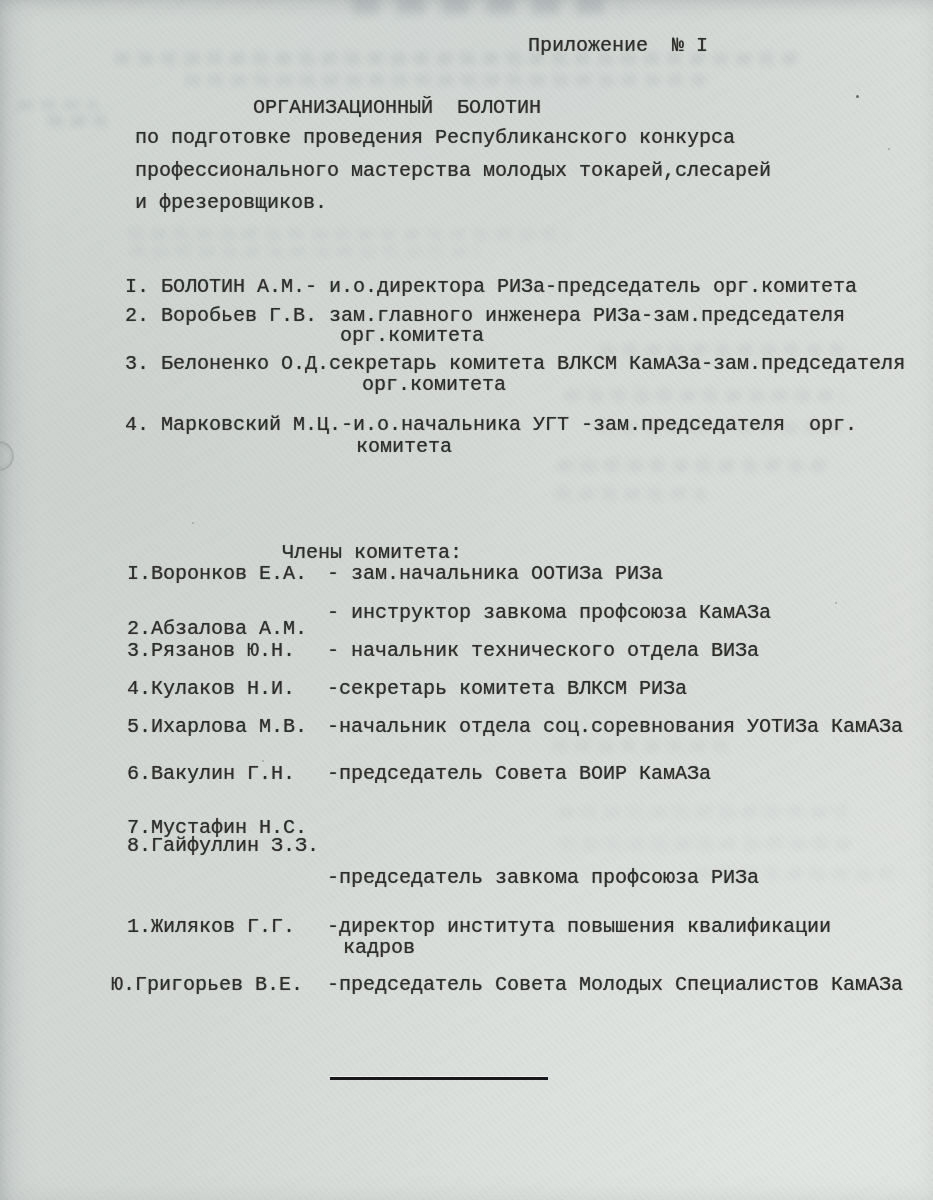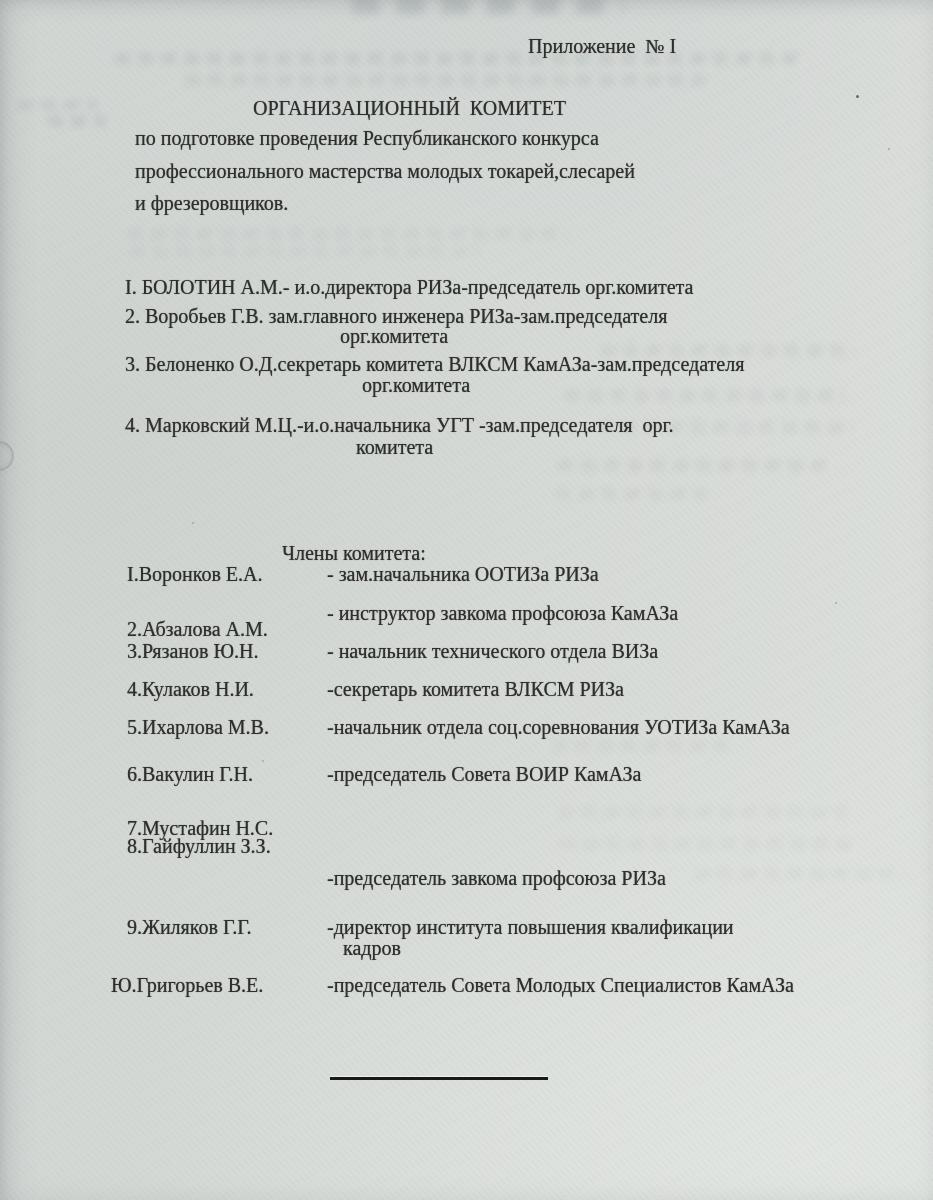--- a/index.html
+++ b/index.html
@@ -1,20 +1,20 @@
 <!DOCTYPE html>
 <html><head>
 <meta charset="utf-8">
 <style>
   html,body{margin:0;padding:0;background:#888;}
   .page{
     position:relative;
     width:933px;height:1200px;
     overflow:hidden;
-    font-family:Liberation Serif, serif;
+    font-family:Liberation Mono, monospace;
     color:#2e2e2b;
     background:
       radial-gradient(1100px 750px at 88% 96%, rgba(226,230,227,.9) 0%, rgba(226,230,227,0) 60%),
       radial-gradient(900px 650px at 6% 38%, rgba(203,208,205,.7) 0%, rgba(203,208,205,0) 55%),
       radial-gradient(750px 420px at 52% 3%, rgba(206,211,209,.6) 0%, rgba(206,211,209,0) 60%),
       linear-gradient(102deg,#d0d5d2 0%,#d6dad7 55%,#dcdfdc 100%);
     box-shadow: inset 22px 0 34px -24px rgba(80,86,92,.35),
                 inset 0 14px 26px -18px rgba(80,86,92,.28),
                 inset -10px -10px 40px -30px rgba(120,126,122,.25);
   }
@@ -84,21 +84,21 @@
   <div class="ghost" style="left:695px;top:868px;width:210px;height:12px;opacity:.05"></div>
 
   <div class="hole" style="left:-16px;top:441px;width:26px;height:26px;"></div>
   <div class="speck" style="left:856px;top:95px;width:3px;height:3px;"></div>
   <div class="speck" style="left:888px;top:148px;width:2px;height:2px;opacity:.5"></div>
   <div class="speck" style="left:835px;top:602px;width:2px;height:2px;opacity:.45"></div>
   <div class="speck" style="left:192px;top:522px;width:2px;height:2px;opacity:.4"></div>
   <div class="speck" style="left:262px;top:760px;width:2px;height:2px;opacity:.4"></div>
 
   <div class="t" style="left:528px;top:35px;">Приложение  № I</div>
-  <div class="t" style="left:253px;top:97px;">ОРГАНИЗАЦИОННЫЙ  КОМИТЕТ</div>
+  <div class="t" style="left:253px;top:97px;">ОРГАНИЗАЦИОННЫЙ  БОЛОТИН</div>
   <div class="t" style="left:135px;top:160px;">профессионального мастерства молодых токарей,слесарей</div>
   <div class="t" style="left:135px;top:127px;">по подготовке проведения Республиканского конкурса</div>
   <div class="t" style="left:135px;top:192px;">и фрезеровщиков.</div>
 
   <div class="t" style="left:125px;top:276px;">I. БОЛОТИН А.М.- и.о.директора РИЗа-председатель орг.комитета</div>
   <div class="t" style="left:125px;top:305px;">2. Воробьев Г.В. зам.главного инженера РИЗа-зам.председателя</div>
   <div class="t" style="left:340px;top:325px;">орг.комитета</div>
   <div class="t" style="left:125px;top:353px;">3. Белоненко О.Д.секретарь комитета ВЛКСМ КамАЗа-зам.председателя</div>
   <div class="t" style="left:362px;top:374px;">орг.комитета</div>
   <div class="t" style="left:125px;top:414px;">4. Марковский М.Ц.-и.о.начальника УГТ -зам.председателя  орг.</div>
@@ -122,21 +122,21 @@
   <div class="t" style="left:327px;top:716px;">-начальник отдела соц.соревнования УОТИЗа КамАЗа</div>
 
   <div class="t" style="left:127px;top:763px;">6.Вакулин Г.Н.</div>
   <div class="t" style="left:327px;top:763px;">-председатель Совета ВОИР КамАЗа</div>
 
   <div class="t" style="left:127px;top:817px;">7.Мустафин Н.С.</div>
 
   <div class="t" style="left:127px;top:835px;">8.Гайфуллин З.З.</div>
   <div class="t" style="left:327px;top:867px;">-председатель завкома профсоюза РИЗа</div>
 
-  <div class="t" style="left:127px;top:916px;">9.Жиляков Г.Г.</div>
+  <div class="t" style="left:127px;top:916px;">1.Жиляков Г.Г.</div>
   <div class="t" style="left:327px;top:916px;">-директор института повышения квалификации</div>
   <div class="t" style="left:343px;top:937px;">кадров</div>
 
   <div class="t" style="left:111px;top:974px;">Ю.Григорьев В.Е.</div>
   <div class="t" style="left:327px;top:974px;">-председатель Совета Молодых Специалистов КамАЗа</div>
 
   <div class="rule" style="left:330px;top:1077px;width:218px;height:3px;"></div>
 </div>
 
 </body></html>

